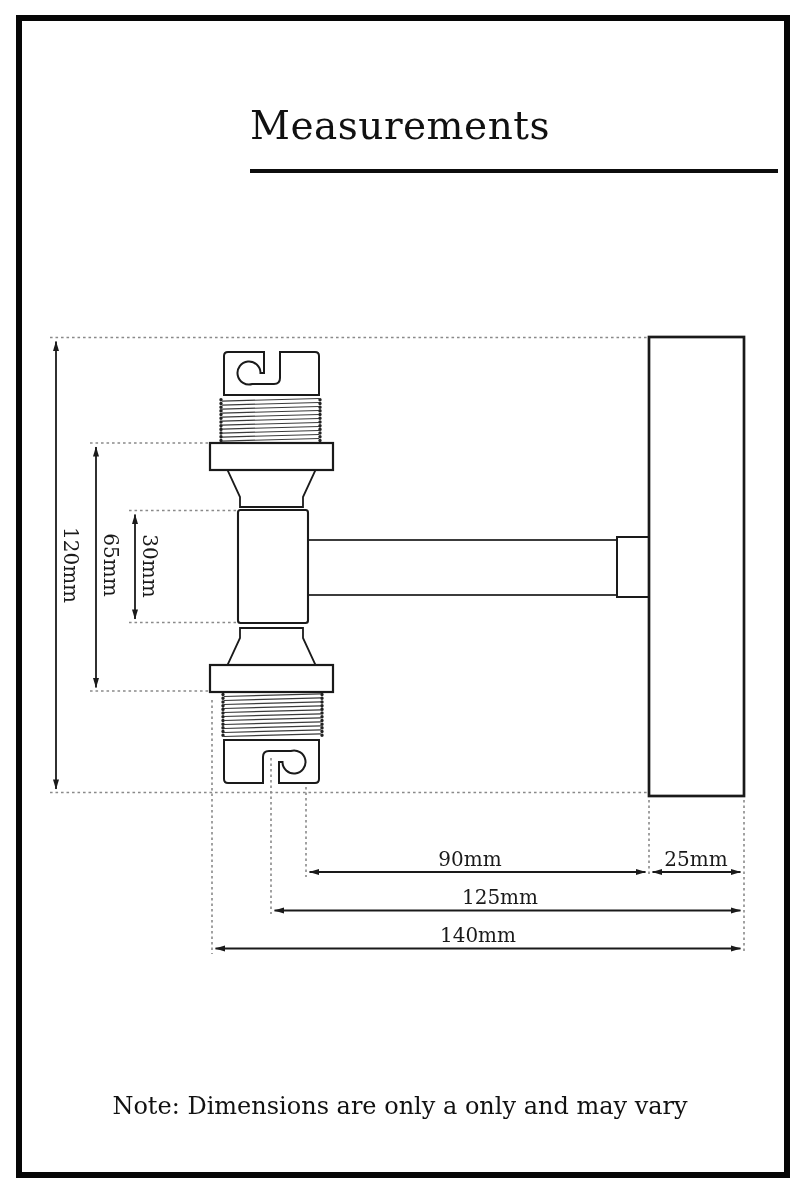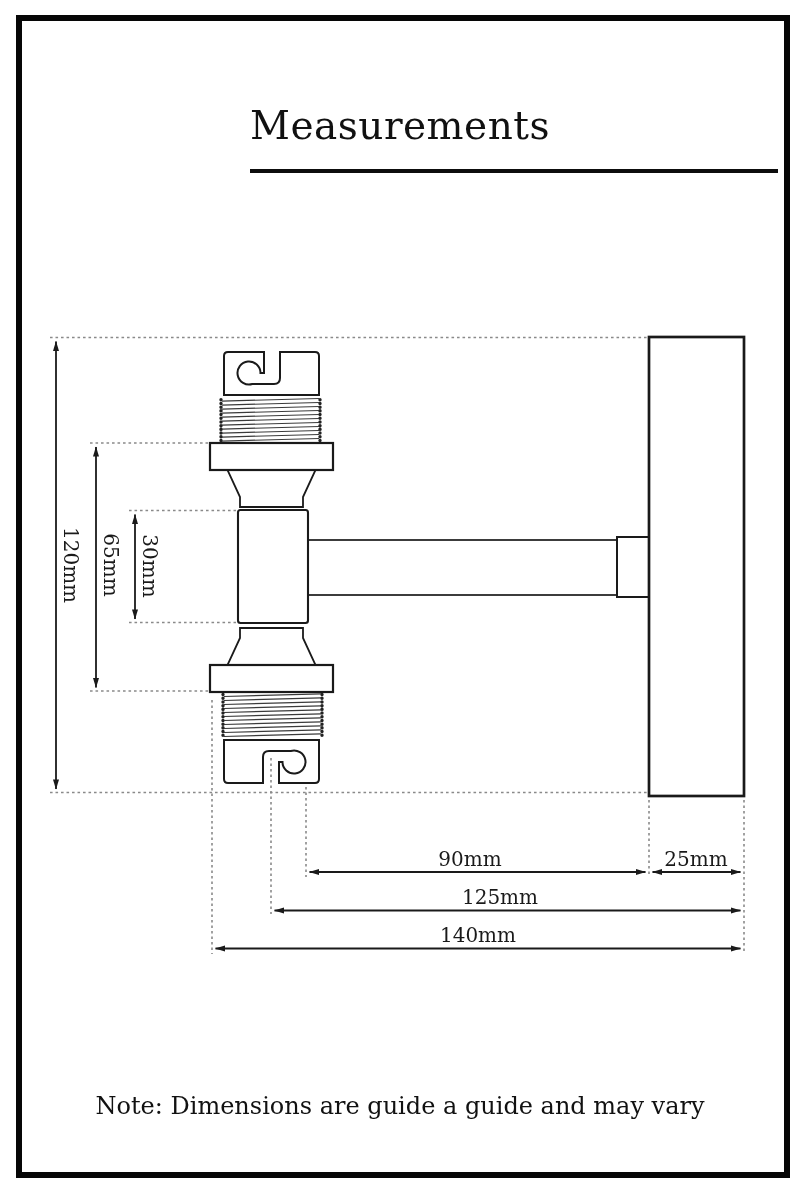--- a/index.html
+++ b/index.html
@@ -110,16 +110,16 @@
       <line class="dim" x1="274.5" y1="910.5" x2="740.5" y2="910.5" marker-start="url(#arr)" marker-end="url(#arr)"></line>
       <text class="dimtext" text-anchor="middle" x="500" y="904">125mm</text>
     </g>
     <g>
       <line class="dim" x1="215.5" y1="948.5" x2="740.5" y2="948.5" marker-start="url(#arr)" marker-end="url(#arr)"></line>
       <text class="dimtext" text-anchor="middle" x="478" y="942">140mm</text>
     </g>
   </svg>
 
   <div class="note">
-    <div>Note: Dimensions are guide a guide and may vary</div>
+    <div>Note: Dimensions are only a only and may vary</div>
   </div>
 
 </div>
 
 </body></html>

